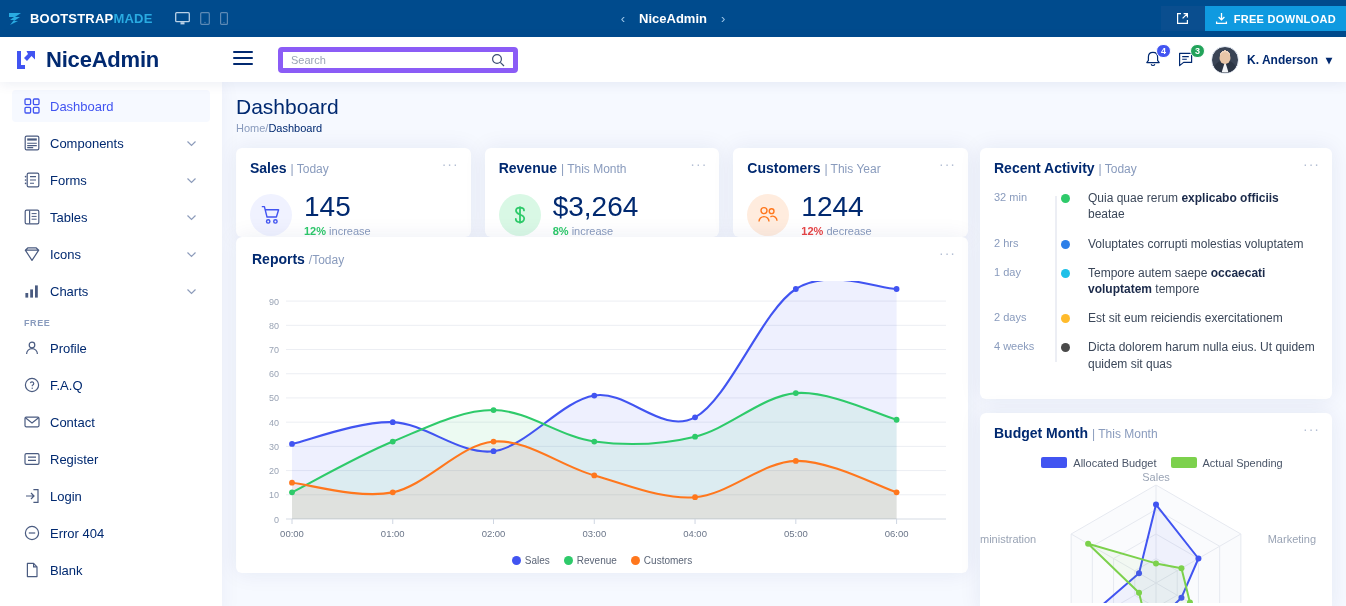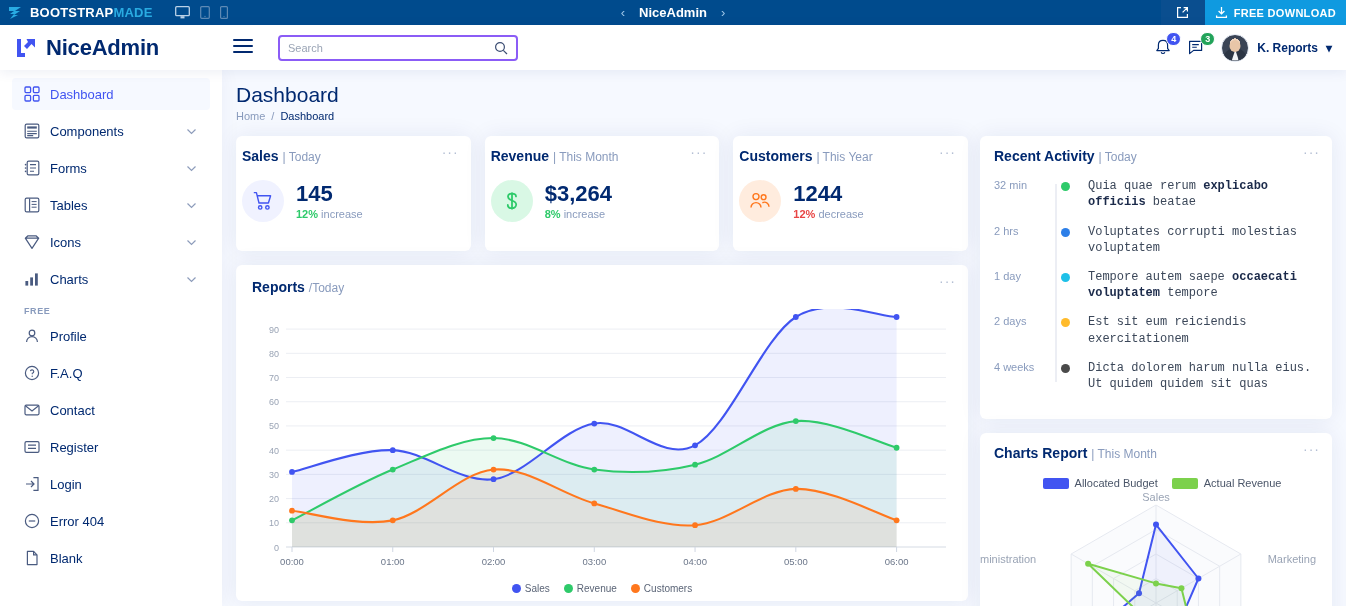--- a/index.html
+++ b/index.html
@@ -6,21 +6,21 @@
   html, body {
     width: 1346px; height: 606px;
     overflow: hidden;
     font-family: "Liberation Sans", sans-serif;
     background: #f6f9ff;
     color: #012970;
   }
 
   
   .promo-bar {
-    height: 25px; width: 100%;
+    height: 37px; width: 100%;
     background: #004b8d;
     display: flex; align-items: center;
     position: relative;
   }
   .promo-logo {
     display: flex; align-items: center; gap: 6px;
     padding-left: 8px;
   }
   .promo-logo-mark { width: 16px; height: 14px; flex: 0 0 auto; }
   .promo-logo-text {
@@ -58,21 +58,21 @@
     box-shadow: 0 2px 12px rgba(1,41,112,.08);
     position: relative; z-index: 30;
   }
   .brand {
     width: 222px; display: flex; align-items: center; gap: 8px; padding-left: 14px;
   }
   .brand-text { font-size: 22px; font-weight: bold; color: #012970; letter-spacing: -.2px; }
   .toggle-btn { margin-left: 6px; cursor: pointer; padding: 4px; }
   .search-box {
     margin-left: 20px; width: 240px; height: 26px;
-    border: 2px solid #8b5cf6; border-radius: 4px;
+    border: 5px solid #8b5cf6; border-radius: 4px;
     display: flex; align-items: center; padding: 0 8px;
     background: #fff;
   }
   .search-box input {
     border: none; outline: none; flex: 1; font-size: 11px;
     font-family: "Liberation Sans", sans-serif; color: #444;
     background: transparent;
   }
   .search-box input::placeholder { color: #9aa4b5; }
   .header-right {
@@ -137,53 +137,53 @@
   }
   .nav-sub { color: #012970; }
 
   
   .main {
     flex: 1; padding: 12px 14px 0 14px; overflow: hidden;
   }
   .pagetitle h1 { font-size: 21px; font-weight: 400; color: #012970; line-height: 1.2; }
   .breadcrumb {
     font-size: 11px; color: #899bbd; margin-top: 3px;
-    display: flex; gap: 6px; align-items: center; text-align: right;
+    display: flex; align-items: center; text-align: right;
   }
   .breadcrumb .crumb-link { color: #899bbd; cursor: pointer; }
   .breadcrumb .crumb-cur { color: #012970; }
 
   .grid { display: flex; gap: 12px; margin-top: 14px; }
   .col-left { flex: 1 1 auto; min-width: 0; }
   .col-right { flex: 0 0 352px; }
 
   .cards-row { display: flex; gap: 14px; }
   .card {
     background: #fff; border-radius: 6px;
     box-shadow: 0 0 22px rgba(1,41,112,.08);
   }
-  .stat-card { flex: 1 1 0; min-width: 0; height: 115px; padding: 12px 6px; position: relative; }
+  .stat-card { flex: 1 1 0; min-width: 0; height: 89px; padding: 12px 14px; position: relative; }
   .card-title { font-size: 14px; font-weight: bold; color: #012970; }
   .card-title .sub { color: #899bbd; font-weight: 400; font-size: 12px; }
   .dots { position: absolute; right: 12px; top: 12px; color: #b4bfd4; font-size: 14px; cursor: pointer; letter-spacing: 1px; line-height: 8px;}
   .stat-body { display: flex; align-items: center; gap: 12px; margin-top: 16px; }
   .stat-ico {
     width: 42px; height: 42px; border-radius: 50%;
     display: flex; align-items: center; justify-content: center; flex: 0 0 auto;
   }
   .ico-sales { background: #f0f2ff; }
   .ico-rev { background: #d9f8e5; }
   .ico-cust { background: #ffecde; }
-  .stat-num { font-size: 22px; font-weight: bold; color: #012970; line-height: 1.1; }
+  .stat-num { font-size: 28px; font-weight: normal; color: #012970; line-height: 1.1; }
   .stat-sub { font-size: 11px; color: #899bbd; margin-top: 2px; }
   .stat-sub b.up { color: #2eca6a; }
   .stat-sub b.down { color: #e84545; }
 
   
-  .reports-card { margin-top: 14px; padding: 14px 16px 0 16px; position: relative; height: 336px; }
+  .reports-card { padding: 14px 16px 0 16px; position: relative; height: 336px; }
   .chart-wrap { position: relative; width: 100%; height: 272px; margin-top: 14px; }
   .chart-legend {
     display: flex; gap: 14px; justify-content: center; align-items: center;
     font-size: 10px; color: #5b6577; margin-top: 2px;
   }
   .chart-legend .lg { display: flex; align-items: center; gap: 4px; }
   .lg-dot { width: 9px; height: 9px; border-radius: 50%; }
 
   
   .activity-card { padding: 12px 14px 14px 14px; position: relative; }
@@ -191,21 +191,21 @@
   .act-row { display: flex; gap: 8px; margin-bottom: 13px; position: relative; }
   .act-time { width: 54px; flex: 0 0 54px; font-size: 11px; color: #899bbd; padding-top: 1px; }
   .act-dotcol {
     width: 18px; flex: 0 0 18px; display: flex; justify-content: center; position: relative;
   }
   .act-dot { width: 9px; height: 9px; border-radius: 50%; margin-top: 4px; z-index: 2; }
   .act-line {
     position: absolute; left: 61px; top: 6px; bottom: 10px;
     width: 2px; background: #eceef4; z-index: 1;
   }
-  .act-text { font-size: 12px; color: #3b4759; line-height: 1.35; padding-left: 6px; font-family: Liberation Mono, monospace; }
+  .act-text { font-size: 12px; color: #3b4759; line-height: 1.35; padding-left: 6px; }
   .act-text b { color: #1b2a4a; }
 
   .budget-card { margin-top: 14px; padding: 12px 14px 10px 14px; position: relative; }
   .radar-legend {
     display: flex; justify-content: center; gap: 14px; align-items: center;
     margin-top: 16px; font-size: 11px; color: #4a5568;
   }
   .radar-legend .sw { width: 26px; height: 11px; border-radius: 2px; }
   .radar-wrap { position: relative; width: 100%; height: 132px; margin-top: 2px; }
   .radar-axis-label { position: absolute; font-size: 11px; color: #9aa4b5; white-space: nowrap; }
@@ -292,21 +292,21 @@
         <path d="M5.2 6.6 h6.6 M5.2 9.2 h4.6" stroke="#012970" stroke-width="1.1"></path>
       </svg>
       <span class="badge green">3</span>
     </div>
     <div class="profile">
       <div class="avatar">
         <div class="body"></div>
           <div class="shirt"></div>
           <div class="head"></div>
       </div>
-      <span class="profile-name">K. Reports</span>
+      <span class="profile-name">K. Anderson</span>
       <span class="profile-name">▾</span>
     </div>
   </div>
 </div>
 
 <div class="layout">
 
   <div class="sidebar">
 
     <div class="nav-item active">
@@ -659,33 +659,33 @@
                 <div class="act-dotcol">
                   <div class="act-dot" style="background: rgb(74, 74, 74);"></div>
                 </div>
                 <div class="act-text">Dicta dolorem harum nulla eius. Ut quidem quidem sit quas</div>
               </div>
             </div>
         </div>
 
         <div class="card budget-card">
           <div class="card-title">
-            <span>Charts Report</span>
+            <span>Budget Month</span>
             <span class="sub">| This Month</span>
           </div>
           <div class="dots">···</div>
 
           <div class="radar-legend">
             <span class="lg" style="display:flex;align-items:center;gap:6px;padding-left:12px;">
               <span class="sw" style="background:#4154f1"></span>
               <span>Allocated Budget</span>
             </span>
             <span class="lg" style="display:flex;align-items:center;gap:6px;">
               <span class="sw" style="background:#7cd14c"></span>
-              <span>Actual Revenue</span>
+              <span>Actual Spending</span>
             </span>
           </div>
 
           <div class="radar-wrap">
             <span class="radar-axis-label" style="left:50%;transform:translateX(-50%);top:0px;">Sales</span>
             <span class="radar-axis-label" style="right:2px;top:62px;">Marketing</span>
             <span class="radar-axis-label" style="left:-14px;top:62px;">ministration</span>
             <svg id="radar-svg" width="100%" height="100%" viewBox="0 0 324 132">
                 <polygon points="162,14 246.87048957087498,63 246.870489570875,161 162,210 77.12951042912503,161.00000000000003 77.12951042912502,62.999999999999986" fill="#fafbfd" stroke="#e6e9f0" stroke-width="1"></polygon>
                 <polygon points="162,38.5 225.65286717815624,75.25 225.65286717815624,148.75 162,185.5 98.34713282184377,148.75000000000003 98.34713282184376,75.25" fill="none" stroke="#e6e9f0" stroke-width="1"></polygon>

